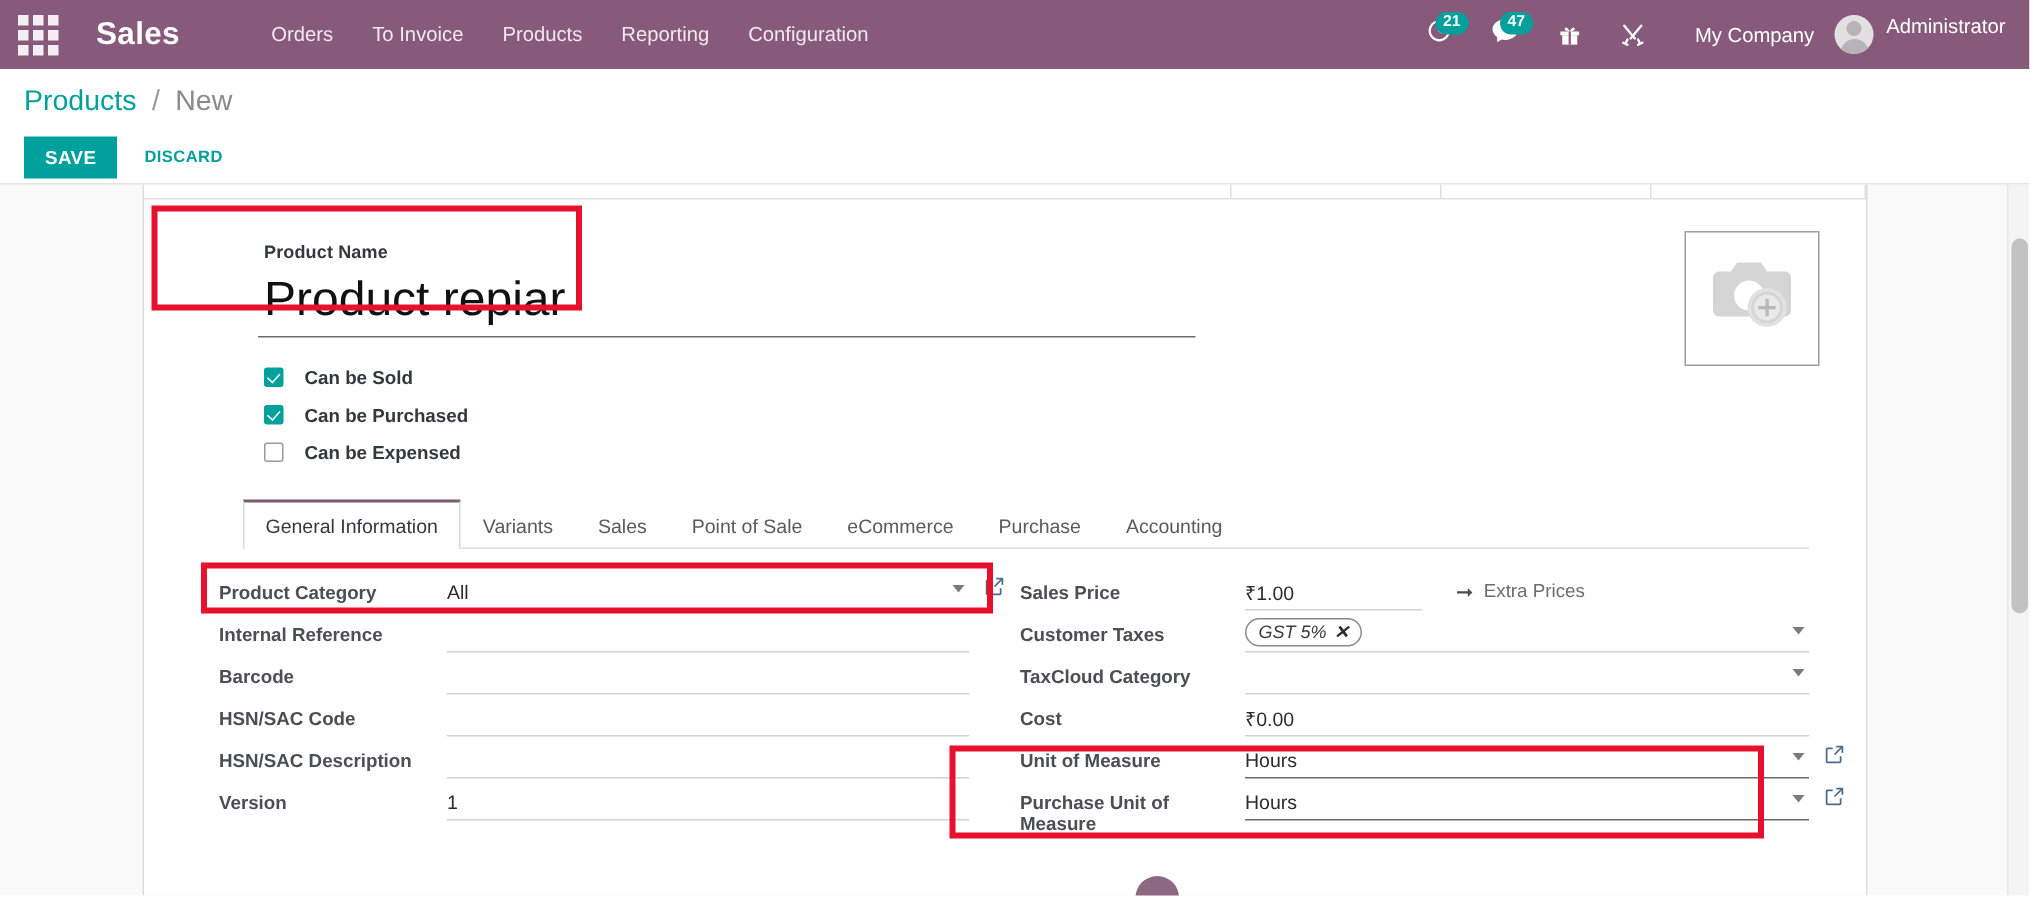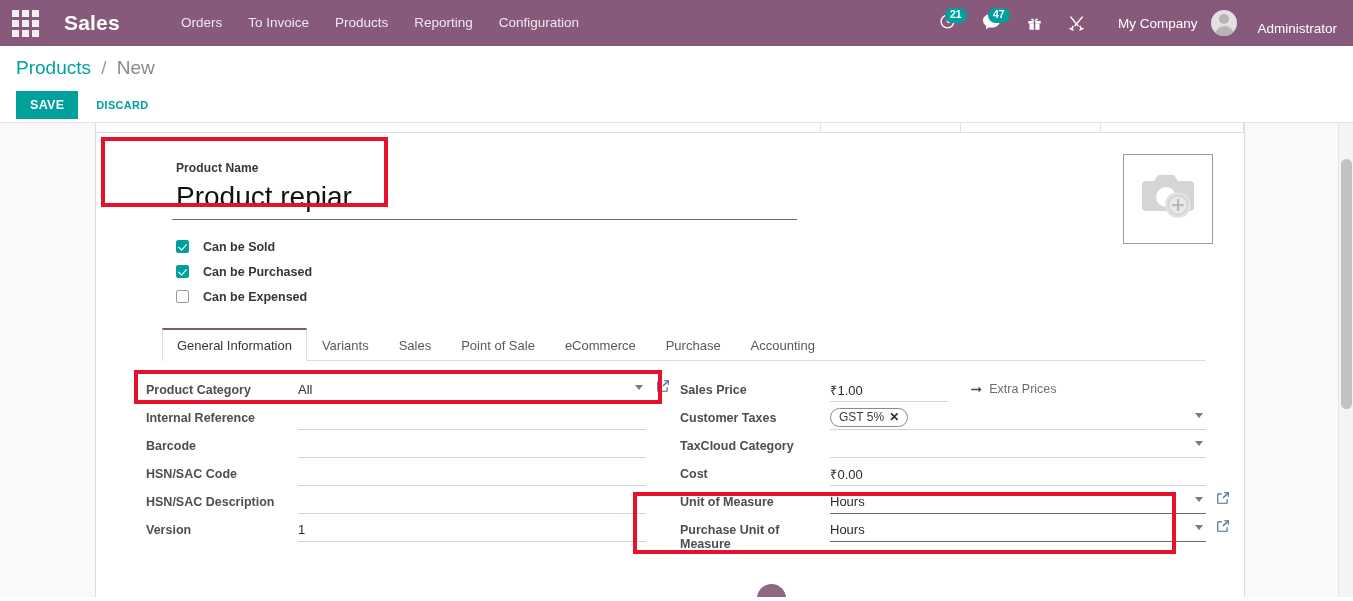--- a/index.html
+++ b/index.html
@@ -70,21 +70,21 @@
     font-size: 10.5px;
     font-weight: bold;
     border-radius: 9px;
     padding: 1px 5px 2px;
     line-height: 1.1;
   }
   .mycompany {
     font-size: 13.5px; color: #fff;
     padding: 0 14px 0 20px; cursor: pointer; white-space: nowrap;
   }
-  .usermenu { display: flex; align-items: flex-end; gap: 20px; cursor: pointer; padding-right: 4px; }
+  .usermenu { display: flex; align-items: flex-start; gap: 8px; cursor: pointer; padding-right: 4px; }
   .avatar {
     width: 26px; height: 26px; border-radius: 50%;
     background: #e3e0e2; position: relative; overflow: hidden;
   }
   .avatar::before {
     content: ""; position: absolute;
     width: 10px; height: 10px; border-radius: 50%;
     background: #b8b3b6; left: 8px; top: 4px;
   }
   .avatar::after {
@@ -143,21 +143,21 @@
   }
   .smart-row i { display: block; height: 100%; border-right: 1px solid #e0e0e0; }
 
   
   .title-block { position: relative; padding-top: 28px; }
   .field-label-sm {
     font-size: 12px; color: #31393d; font-weight: bold;
     letter-spacing: .1px;
   }
   .product-name-input {
-    font-size: 28px; color: #111; border: none; outline: none;
+    font-size: 32px; color: #111; border: none; outline: none;
     border-bottom: 1px solid #6b6b6b;
     width: 625px; padding: 4px 0 6px 4px;
     font-family: "Liberation Sans", sans-serif;
     background: transparent; display: block; margin-top: 2px;
   }
   .redbox {
     position: absolute; border: 4px solid #e8112d;
     pointer-events: none; z-index: 12;
   }
   #redbox-name { left: -33px; top: 4px; width: 287px; height: 70px; }
@@ -236,20 +236,21 @@
     margin-left: 18px; color: #6d6d6d; font-size: 12.5px;
     vertical-align: top; padding-top: 3px; cursor: pointer;
   }
   .arrow-ico { color: #4d4d4d; font-size: 14px; line-height: 1; }
   .tagwrap { border-bottom: 1px solid #d3d3d3; padding: 0 16px 2px 0; min-height: 23px; }
   .tag {
     display: inline-flex; align-items: center; gap: 5px;
     border: 1px solid #8a8a8a; border-radius: 11px;
     padding: 1px 8px 2px; font-size: 12px; color: #3b3b3b;
     background: #fff;
+    font-style: italic;
   }
   .tag-x { font-size: 12px; color: #2b2b2b; cursor: pointer; font-weight: bold; }
 
   
   #redbox-ptype { left: 0px; top: 9px; width: 528px; height: 34px; }
   #redbox-uom { right: 30px; top: 131px; width: 543px; height: 62px; }
 
   
   .img-placeholder {
     position: absolute; right: 31px; top: 31px;

